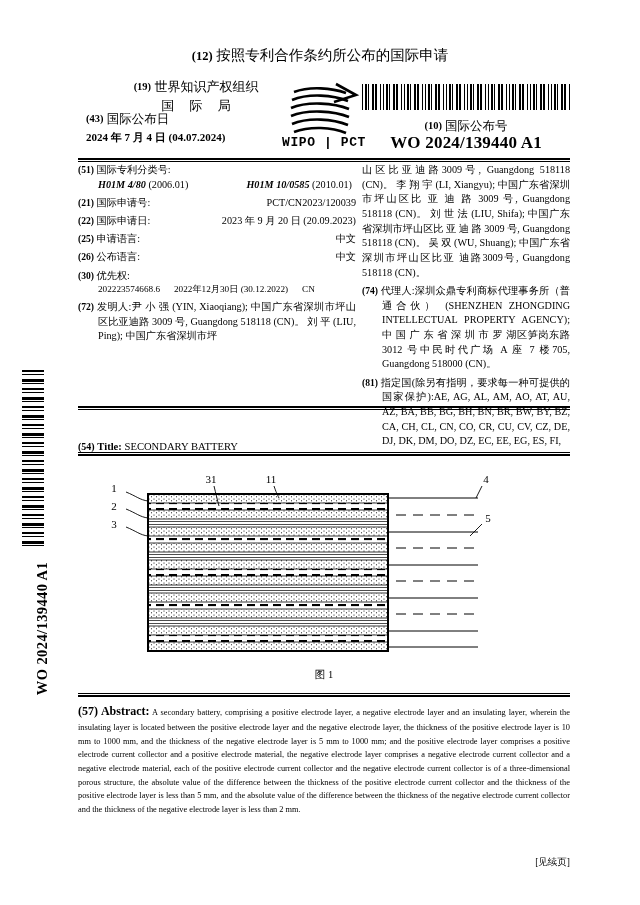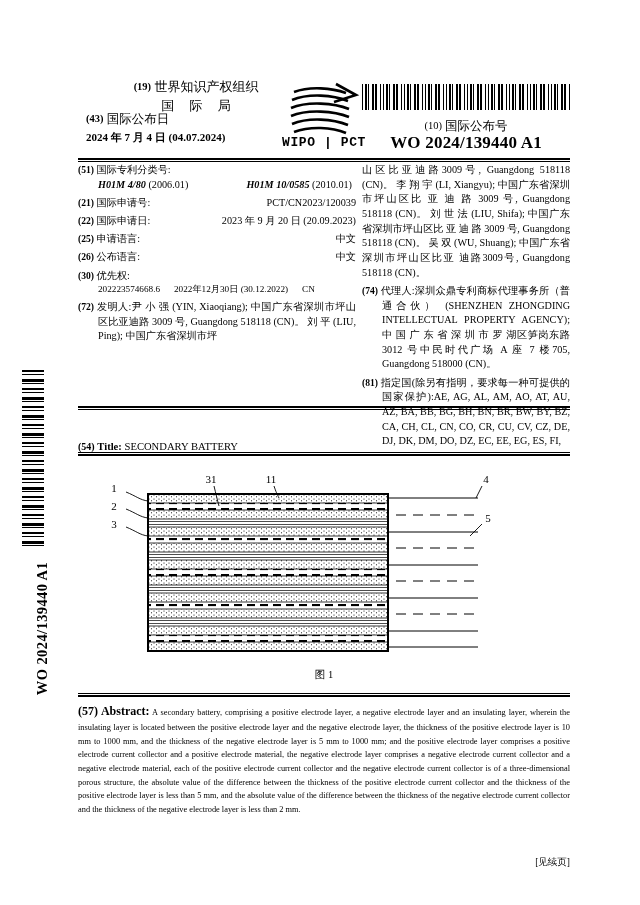--- a/index.html
+++ b/index.html
@@ -64,21 +64,21 @@
     position:absolute;left:362px;top:84px;width:208px;height:26px;
     background:repeating-linear-gradient(to right,
       #000 0 1px,#fff 1px 3px,#000 3px 5px,#fff 5px 6px,
       #000 6px 7px,#fff 7px 10px,#000 10px 12px,#fff 12px 13px,
       #000 13px 15px,#fff 15px 18px,#000 18px 19px,#fff 19px 21px);
   }
   .hdr-10{
     position:absolute;left:362px;top:118px;width:208px;text-align:center;
     font-size:12.5px;
   }
-  .hdr-10 .n{font-weight:normal;font-size:10.5px;vertical-align:1px;}
+  .hdr-10 .n{font-weight:bold;font-size:10.5px;vertical-align:1px;}
   .pubnum{
     position:absolute;left:362px;top:133px;width:208px;text-align:center;
     font-size:17px;font-weight:bold;letter-spacing:.2px;
   }
 
   
   .rule{position:absolute;background:#000;}
   .rule-thick{height:2px;}
   .rule-thin{height:1px;}
 
@@ -122,20 +122,24 @@
 </head>
 <body>
 
 <div class="page">
 
   <div class="spine">
     <div class="spine-barcode"></div>
     <div class="spine-text">WO 2024/139440 A1</div>
   </div>
 
+  <div class="hdr-12">
+    <b>(12)</b>
+    <span class="cn">按照专利合作条约所公布的国际申请</span>
+  </div>
 
   <div class="hdr-19">
     <span class="n">(19)</span>
     <span>世界知识产权组织</span>
     <span class="l2">国 际 局</span>
   </div>
 
   <div class="hdr-43">
     <div>
       <span class="n">(43)</span>

